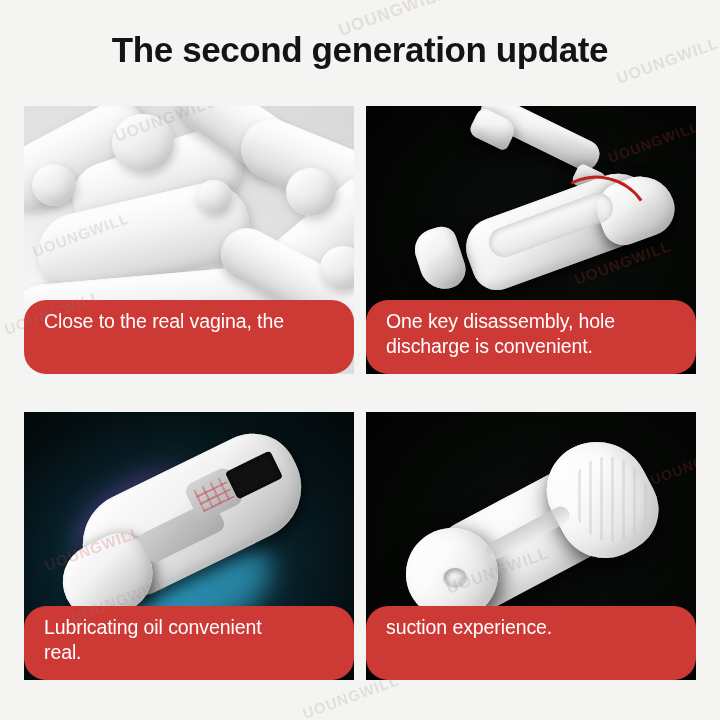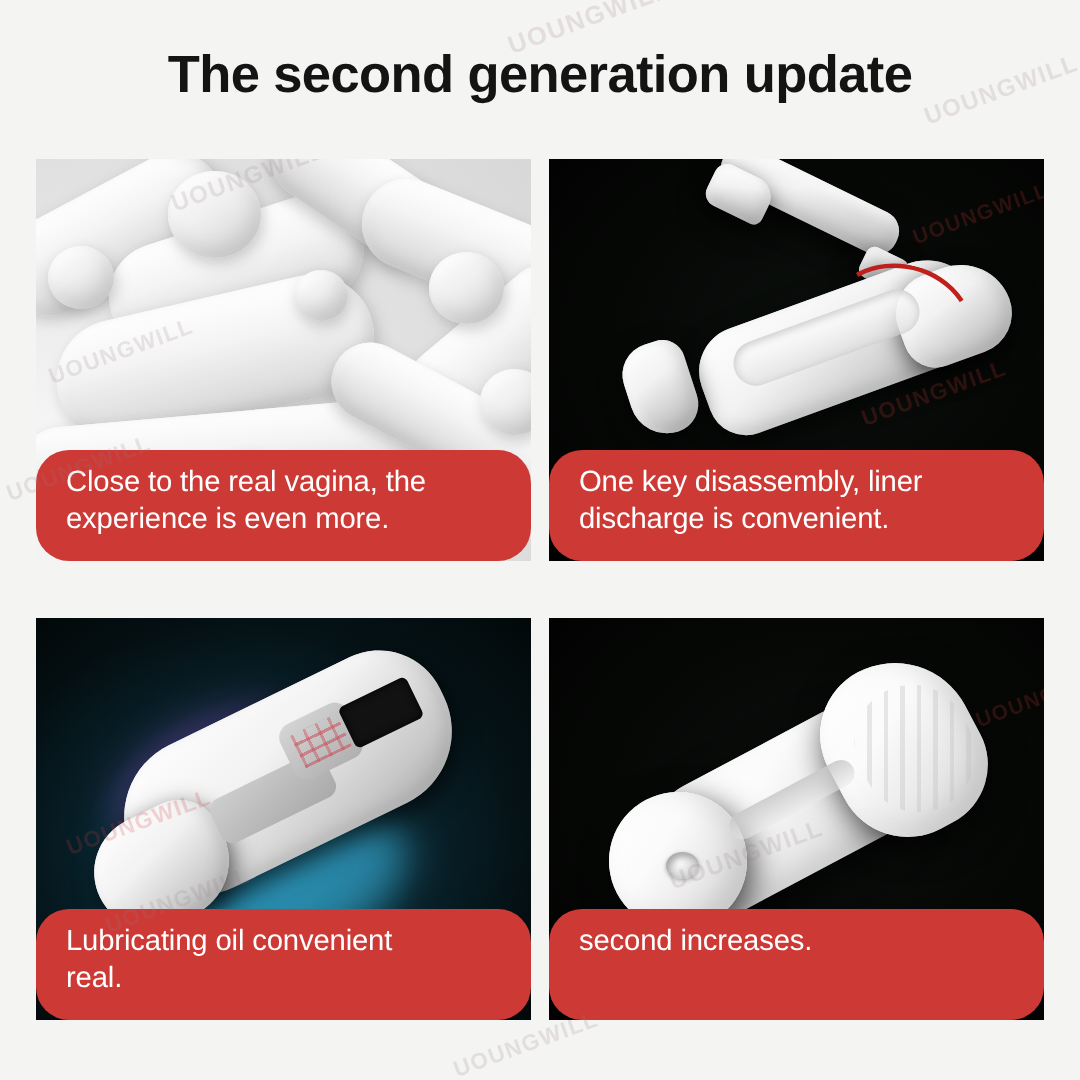--- a/index.html
+++ b/index.html
@@ -199,21 +199,20 @@
         <div class="blob" style="left:120px; top:196px; width:40px; height:38px;"></div>
         <div class="blob" style="left:296px; top:140px; width:46px; height:44px;"></div>
         <div class="blob" style="left:172px; top:74px; width:36px; height:34px;"></div>
       </div>
 
       <div class="wm wm-onwhite" style="left:88px; top:4px; font-size:16px;">UOUNGWILL</div>
       <div class="wm wm-onwhite" style="left:6px; top:120px; font-size:15px;">UOUNGWILL</div>
 
       <div class="caption">
         <div>Close to the real vagina, the</div>
-        <div>experience is even more.</div>
       </div>
     </div>
 
     <div class="card">
       <div class="photo">
         <div class="bg-black"></div>
 
         <div class="dev-body" style="left:110px; top:12px; width:128px; height:30px; border-radius:14px; transform:rotate(26deg);"></div>
         <div class="dev-body" style="left:106px; top:8px; width:42px; height:30px; border-radius:9px 14px 6px 9px; transform:rotate(26deg);"></div>
         <div class="dev-body" style="left:208px; top:62px; width:30px; height:22px; border-radius:6px; transform:rotate(26deg); background:linear-gradient(160deg,#e8e8e8,#b4b4b4);"></div>
@@ -227,21 +226,21 @@
 
         <div class="dev-body" style="left:52px; top:122px; width:44px; height:62px; border-radius:22px 16px 20px 26px; transform:rotate(-18deg);"></div>
 
         <div class="red-stroke" style="left:182px; top:70px; width:96px; height:84px; transform:rotate(14deg);"></div>
       </div>
 
       <div class="wm wm-dark" style="left:206px; top:148px; font-size:15px;">UOUNGWILL</div>
       <div class="wm wm-dark" style="left:240px; top:28px; font-size:14px;">UOUNGWILL</div>
 
       <div class="caption">
-        <div>One key disassembly, liner</div>
+        <div>One key disassembly, hole</div>
         <div>discharge is convenient.</div>
       </div>
     </div>
 
     <div class="card">
       <div class="photo">
         <div class="bg-teal"></div>
 
         <div class="glow-blue" style="left:52px; top:70px; width:140px; height:78px; background:rgba(150,90,220,0.55); transform:rotate(-25deg);"></div>
         <div class="glow-blue" style="left:78px; top:140px; width:175px; height:84px; background:rgba(60,190,235,0.55); transform:rotate(-22deg);"></div>
@@ -290,21 +289,21 @@
                     background:linear-gradient(180deg,rgba(200,200,200,0.85),rgba(235,235,235,0.5));"></div>
 
         <div style="position:absolute; left:206px; top:44px; width:76px; height:86px; border-radius:42px; transform:rotate(-28deg);
                     background:repeating-linear-gradient(118deg, rgba(190,190,190,0.35) 0 3px, rgba(255,255,255,0) 3px 11px);"></div>
       </div>
 
       <div class="wm wm-onwhite" style="left:78px; top:150px; font-size:16px;">UOUNGWILL</div>
       <div class="wm wm-dark" style="left:282px; top:44px; font-size:14px;">UOUNGWILL</div>
 
       <div class="caption">
-        <div>second increases.</div>
+        <div>suction experience.</div>
       </div>
     </div>
 
   </div>
 
   <div class="wm wm-onwhite" style="left:300px; top:688px; font-size:15px;">UOUNGWILL</div>
   <div class="wm wm-onwhite" style="left:2px; top:304px; font-size:15px;">UOUNGWILL</div>
 
 </div>
 

